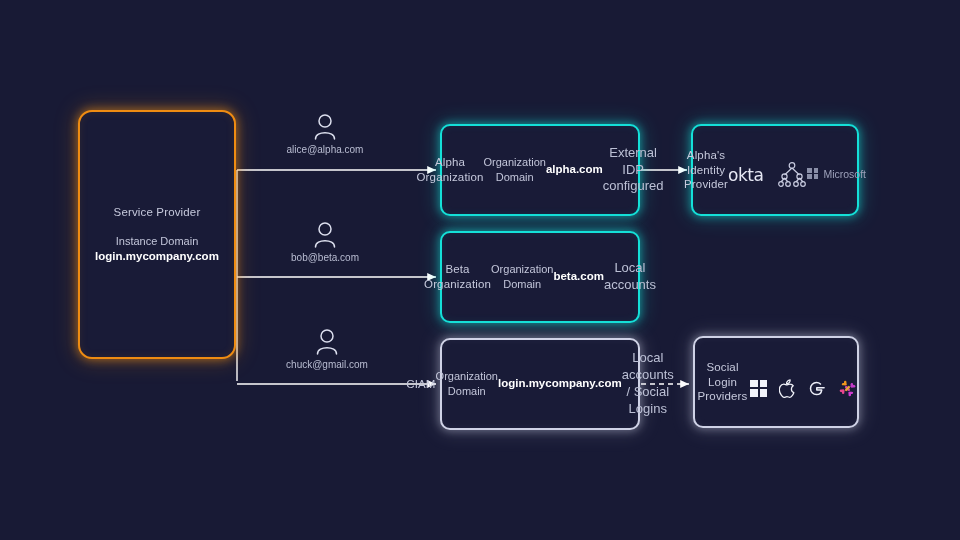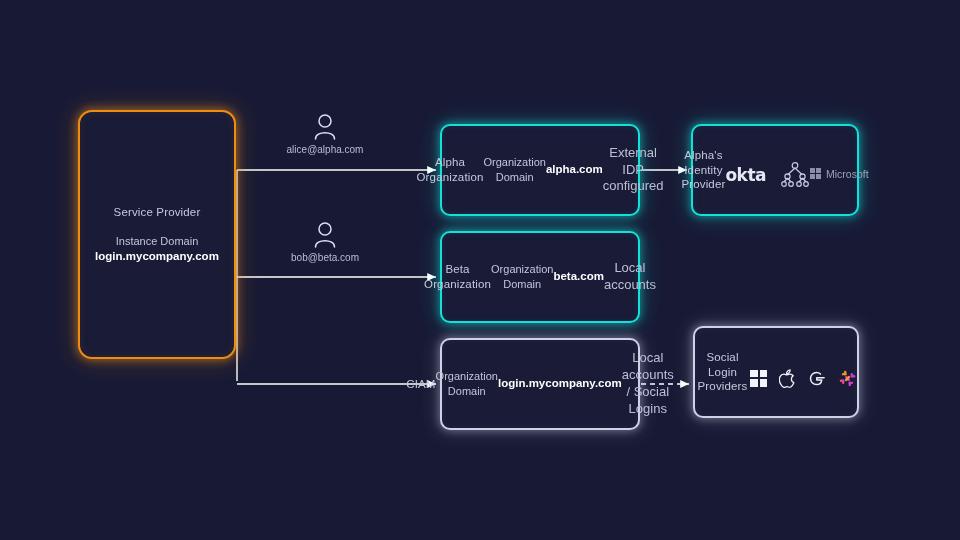--- a/index.html
+++ b/index.html
@@ -75,21 +75,21 @@
   }
 
   
   .node--light {
     border: 2px solid #cfd2e6;
     box-shadow: 0 0 9px 1px rgba(207,210,230,0.40),
                 0 0 20px 3px rgba(207,210,230,0.16),
                 inset 0 0 8px rgba(207,210,230,0.05);
   }
   .node--ciam   { left: 440px; top: 338px; width: 200px; height: 92px; }
-  .node--social { left: 693px; top: 326px; width: 166px; height: 92px; }
+  .node--social { left: 693px; top: 336px; width: 166px; height: 92px; }
 
   
   .node-title {
     font-size: 11.5px;
     color: #c6c9dc;
     letter-spacing: 0.15px;
     line-height: 1.3;
   }
   .field-label {
     font-size: 11px;
@@ -147,21 +147,21 @@
 
   
   .logo-row {
     display: flex;
     align-items: center;
     justify-content: center;
     gap: 14px;
   }
   .okta-word {
     font-size: 17px;
-    font-weight: bold;
+    font-weight: normal;
     letter-spacing: -0.5px;
     color: #e6e8f4;
     font-family: "DejaVu Sans", sans-serif;
   }
   .ms-row {
     display: flex;
     align-items: center;
     justify-content: center;
     gap: 5px;
     margin-top: 7px;
@@ -238,20 +238,27 @@
   </div>
 
   <div class="actor actor--bob">
     <svg class="actor-icon" viewBox="0 0 26 28">
       <circle cx="13" cy="8" r="6" fill="none" stroke="#dcdfee" stroke-width="1.5"></circle>
       <path d="M 3.5 26 C 3.5 17.5 22.5 17.5 22.5 26" fill="none" stroke="#dcdfee" stroke-width="1.5" stroke-linecap="round"></path>
     </svg>
     <div class="actor-label">bob@beta.com</div>
   </div>
 
+  <div class="actor actor--chuck">
+    <svg class="actor-icon" viewBox="0 0 26 28">
+      <circle cx="13" cy="8" r="6" fill="none" stroke="#dcdfee" stroke-width="1.5"></circle>
+      <path d="M 3.5 26 C 3.5 17.5 22.5 17.5 22.5 26" fill="none" stroke="#dcdfee" stroke-width="1.5" stroke-linecap="round"></path>
+    </svg>
+    <div class="actor-label">chuck@gmail.com</div>
+  </div>
 
   <div class="node node--org node--alpha">
     <div class="node-title">Alpha Organization</div>
     <div class="gap-sm"></div>
     <div class="field-label">Organization Domain</div>
     <div class="field-value">alpha.com</div>
     <div class="gap-sm"></div>
     <div class="node-note">External IDP configured</div>
   </div>
 

